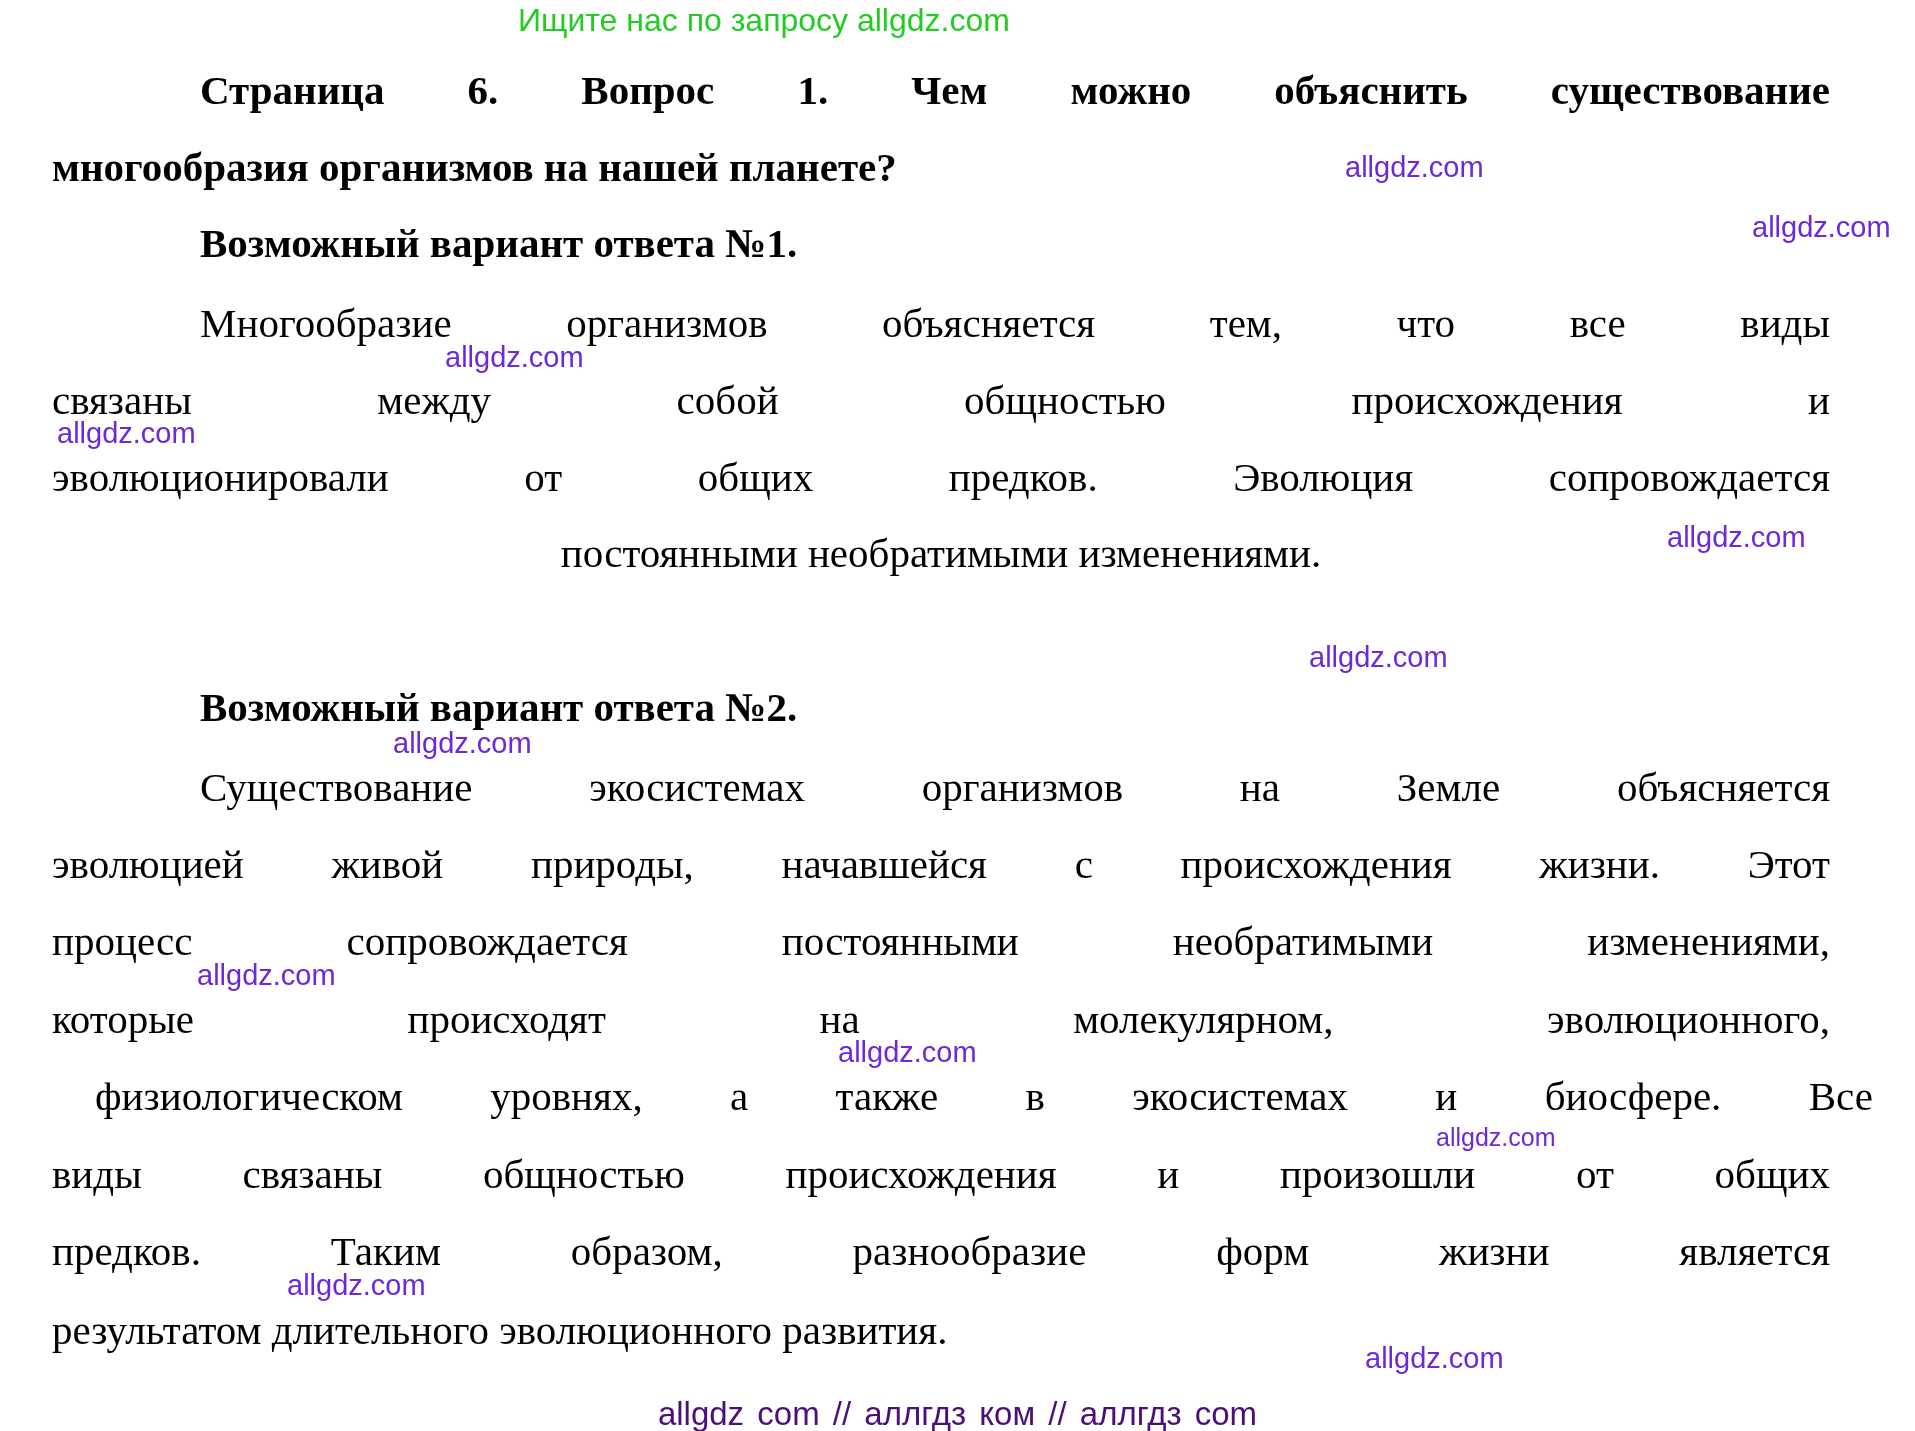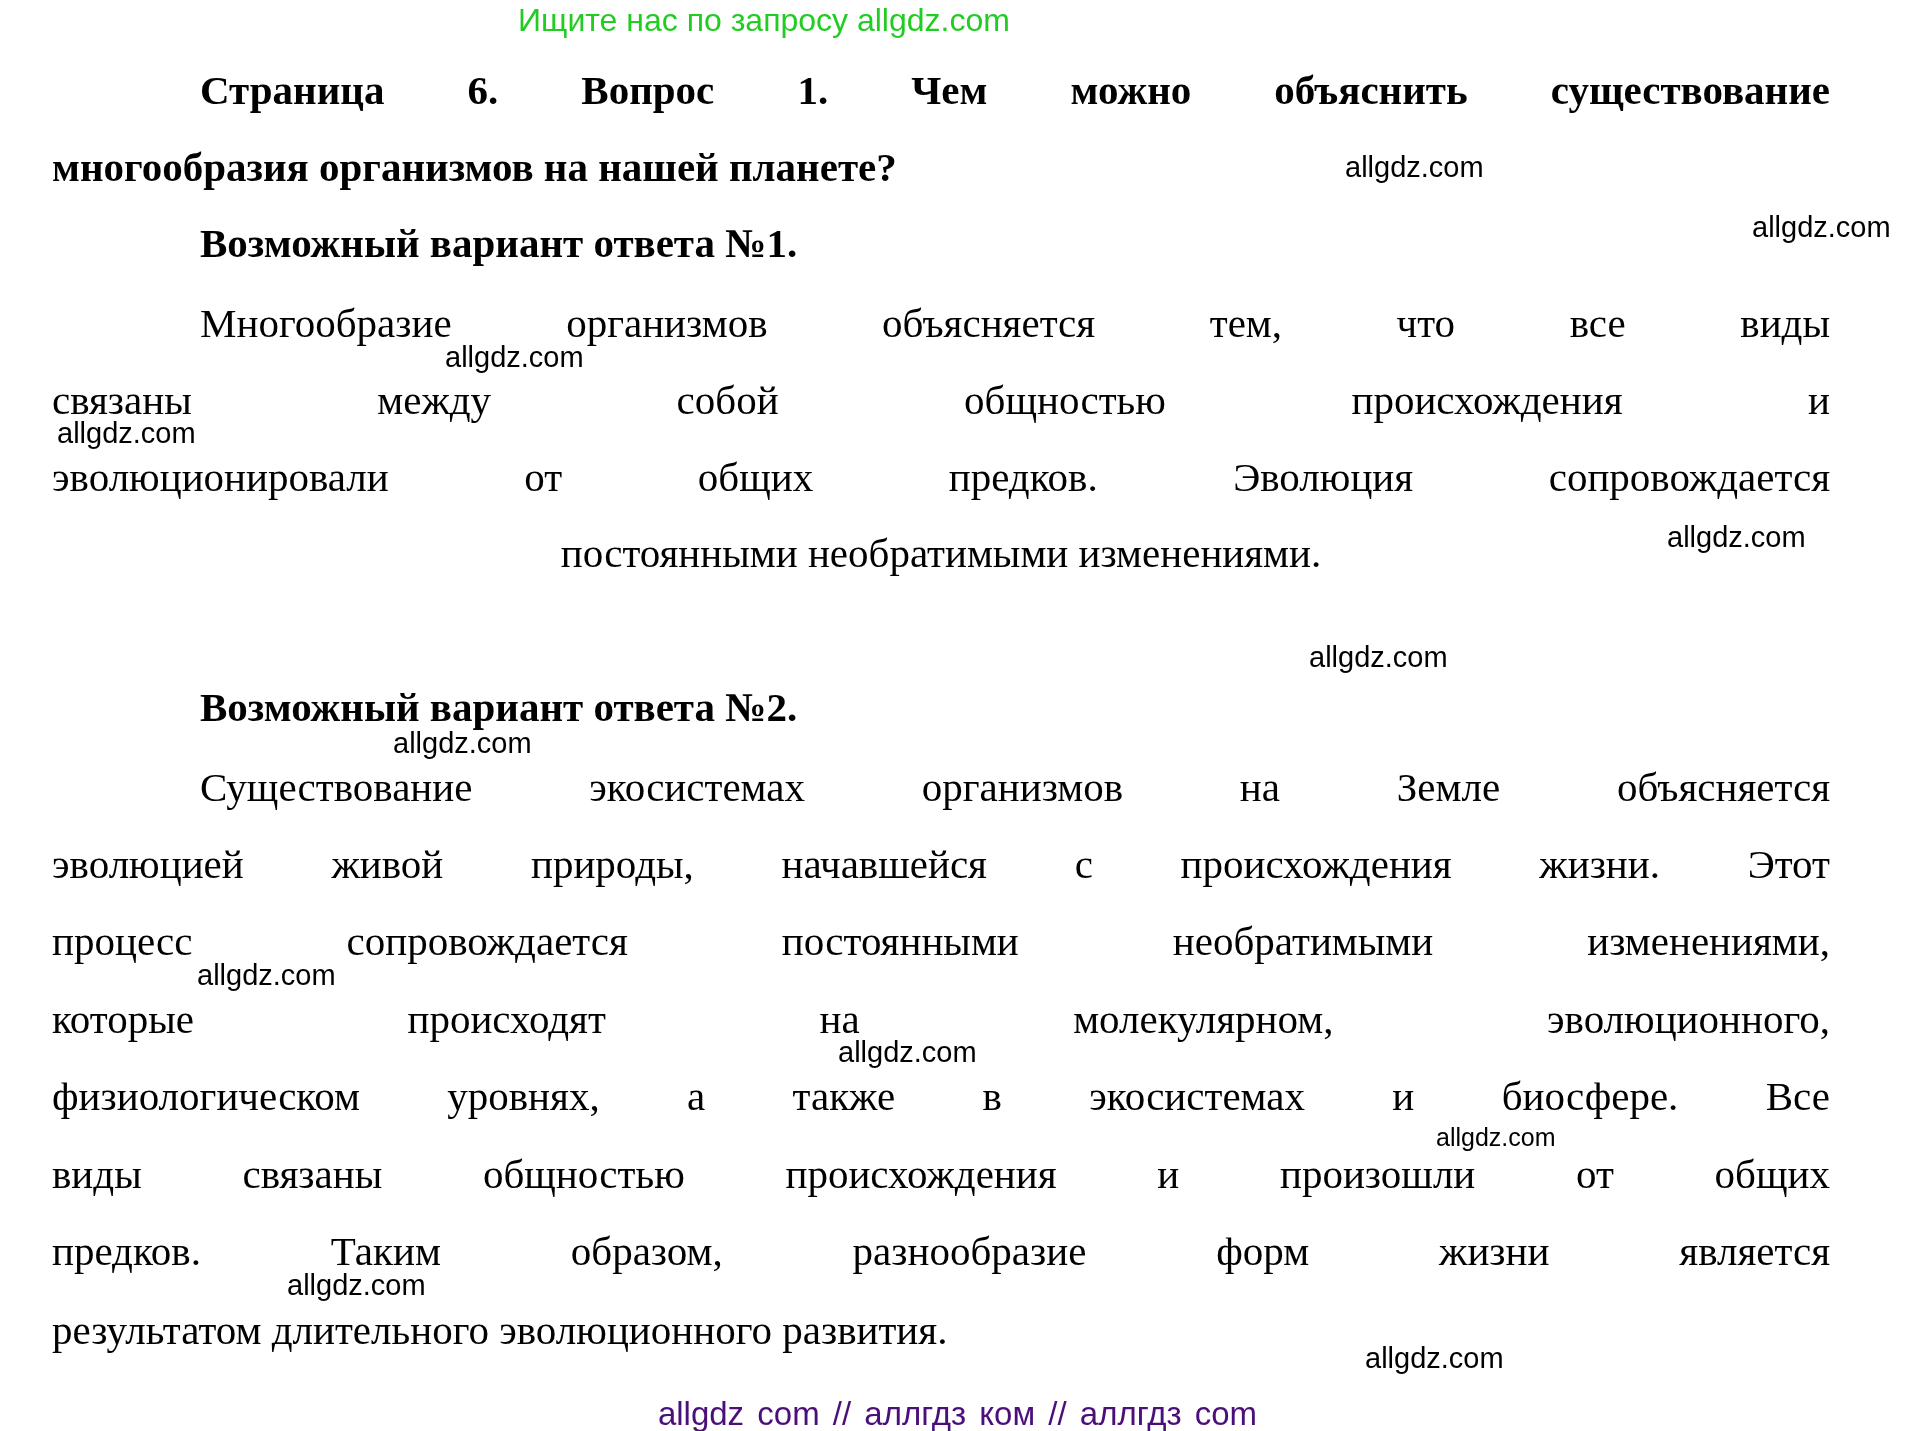--- a/index.html
+++ b/index.html
@@ -3,21 +3,21 @@
 <meta charset="utf-8">
 <style>
   html, body { margin:0; padding:0; background:#ffffff; }
   body { width:1915px; height:1431px; position:relative; overflow:hidden; font-family:"Liberation Serif", serif; color:#000; }
   .banner { position:absolute; top:0; left:0; width:1528px; text-align:center; font-family:"Liberation Sans", sans-serif; font-size:32px; color:#22cc22; line-height:40px; }
   .content { position:absolute; left:52px; top:48px; width:1778px; }
   .line { position:absolute; left:0; width:1778px; font-size:41px; line-height:64px; white-space:nowrap; }
   .just { text-align:justify; text-align-last:justify; }
   .bold { font-weight:bold; }
   .indent { padding-left:148px; box-sizing:border-box; }
-  .wm { position:absolute; font-family:"Liberation Sans", sans-serif; font-size:29px; color:#000000; line-height:34px; white-space:nowrap; }
+  .wm { position:absolute; font-family:"Liberation Sans", sans-serif; font-size:29px; color:#6d28d9; line-height:34px; white-space:nowrap; }
   .wm.small { font-size:25px; }
   .footer { position:absolute; left:0; width:1915px; top:1394px; text-align:center; font-family:"Liberation Sans", sans-serif; font-size:33px; color:#4b0f7a; line-height:40px; word-spacing:4px; }
 </style>
 </head>
 <body>
 
 <div class="banner">Ищите нас по запросу allgdz.com</div>
 
 <div class="content">
   <div class="line just bold indent" style="top:10px;">Страница 6. Вопрос 1. Чем можно объяснить существование</div>
@@ -27,21 +27,21 @@
   <div class="line just indent" style="top:243px;">Многообразие организмов объясняется тем, что все виды</div>
   <div class="line just" style="top:320px;">связаны между собой общностью происхождения и</div>
   <div class="line just" style="top:397px;">эволюционировали от общих предков. Эволюция сопровождается</div>
   <div class="line" style="top:473px;text-align:center;">постоянными необратимыми изменениями.</div>
 
   <div class="line bold indent" style="top:627px;">Возможный вариант ответа №2.</div>
   <div class="line just indent" style="top:707px;">Существование экосистемах организмов на Земле объясняется</div>
   <div class="line just" style="top:784px;">эволюцией живой природы, начавшейся с происхождения жизни. Этот</div>
   <div class="line just" style="top:861px;">процесс сопровождается постоянными необратимыми изменениями,</div>
   <div class="line just" style="top:939px;">которые происходят на молекулярном, эволюционного,</div>
-  <div class="line just" style="top:1016px;">физиологическом уровнях, а также в экосистемах и биосфере. Все</div>
+  <div class="line just" style="top:1016px;margin-left:43px;">физиологическом уровнях, а также в экосистемах и биосфере. Все</div>
   <div class="line just" style="top:1094px;">виды связаны общностью происхождения и произошли от общих</div>
   <div class="line just" style="top:1171px;">предков. Таким образом, разнообразие форм жизни является</div>
   <div class="line" style="top:1250px;">результатом длительного эволюционного развития.</div>
 </div>
 
 <div class="wm" style="left:1345px; top:150px;">allgdz.com</div>
 <div class="wm" style="left:1752px; top:210px;">allgdz.com</div>
 <div class="wm" style="left:445px; top:340px;">allgdz.com</div>
 <div class="wm" style="left:57px; top:416px;">allgdz.com</div>
 <div class="wm" style="left:1667px; top:520px;">allgdz.com</div>

